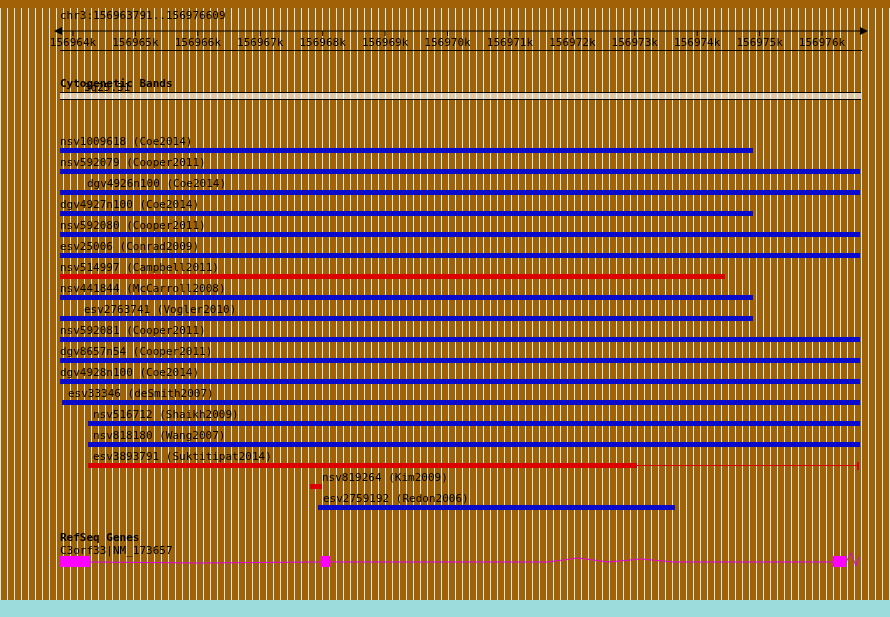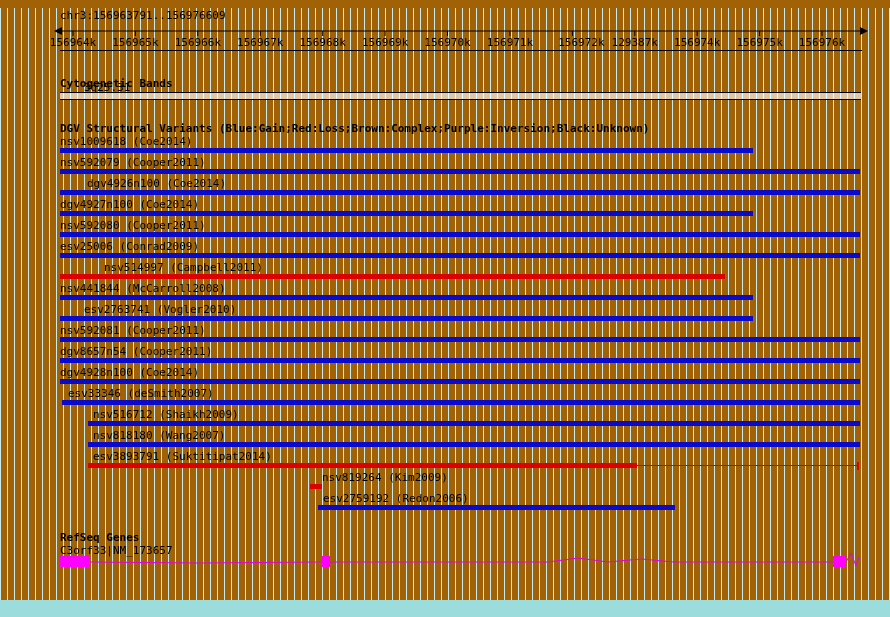--- a/index.html
+++ b/index.html
@@ -61,49 +61,48 @@
 
   <div id="tick-labels" class="tick-labels">
       <span class="tick-label" style="left: 73px;">156964k</span>
       <span class="tick-label" style="left: 135.42px;">156965k</span>
       <span class="tick-label" style="left: 197.84px;">156966k</span>
       <span class="tick-label" style="left: 260.26px;">156967k</span>
       <span class="tick-label" style="left: 322.68px;">156968k</span>
       <span class="tick-label" style="left: 385.1px;">156969k</span>
       <span class="tick-label" style="left: 447.52px;">156970k</span>
       <span class="tick-label" style="left: 509.94px;">156971k</span>
-      <span class="tick-label" style="left: 572.36px; margin-left: 9px;">156972k</span>
-      <span class="tick-label" style="left: 634.78px;">129387k</span>
+      <span class="tick-label" style="left: 572.36px;">156972k</span>
+      <span class="tick-label" style="left: 634.78px;">156973k</span>
       <span class="tick-label" style="left: 697.2px;">156974k</span>
       <span class="tick-label" style="left: 759.62px;">156975k</span>
       <span class="tick-label" style="left: 822.04px;">156976k</span>
     </div>
 
   <div class="hrule"></div>
 
   <div class="section-title cyto-title">Cytogenetic Bands</div>
   <div class="band-label">3q25.31</div>
   <div class="cytoband-box"></div>
 
-  <div class="section-title dgv-title">DGV Structural Variants (Blue:Gain;Red:Loss;Brown:Complex;Purple:Inversion;Black:Unknown)</div>
 
   <div id="variants">
       <span class="variant-label" style="left: 60px; top: 135px;">nsv1009618 (Coe2014)</span>
       <div class="variant-bar" style="left: 60px; width: 693px; top: 148px; background: rgb(10, 10, 204);"></div>
       <span class="variant-label" style="left: 60px; top: 156px;">nsv592079 (Cooper2011)</span>
       <div class="variant-bar" style="left: 60px; width: 800px; top: 169px; background: rgb(10, 10, 204);"></div>
       <span class="variant-label" style="left: 60px; top: 177px; margin-left: 27px;">dgv4926n100 (Coe2014)</span>
       <div class="variant-bar" style="left: 60px; width: 800px; top: 190px; background: rgb(10, 10, 204);"></div>
       <span class="variant-label" style="left: 60px; top: 198px;">dgv4927n100 (Coe2014)</span>
       <div class="variant-bar" style="left: 60px; width: 693px; top: 211px; background: rgb(10, 10, 204);"></div>
       <span class="variant-label" style="left: 60px; top: 219px;">nsv592080 (Cooper2011)</span>
       <div class="variant-bar" style="left: 60px; width: 800px; top: 232px; background: rgb(10, 10, 204);"></div>
       <span class="variant-label" style="left: 60px; top: 240px;">esv25006 (Conrad2009)</span>
       <div class="variant-bar" style="left: 60px; width: 800px; top: 253px; background: rgb(10, 10, 204);"></div>
-      <span class="variant-label" style="left: 60px; top: 261px; margin-left: 44px;">nsv514997 (Campbell2011)</span>
+      <span class="variant-label" style="left: 60px; top: 261px;">nsv514997 (Campbell2011)</span>
       <div class="variant-bar" style="left: 60px; width: 665px; top: 274px; background: rgb(221, 0, 0);"></div>
       <span class="variant-label" style="left: 60px; top: 282px;">nsv441844 (McCarroll2008)</span>
       <div class="variant-bar" style="left: 60px; width: 693px; top: 295px; background: rgb(10, 10, 204);"></div>
       <span class="variant-label" style="left: 60px; top: 303px; margin-left: 24px;">esv2763741 (Vogler2010)</span>
       <div class="variant-bar" style="left: 60px; width: 693px; top: 316px; background: rgb(10, 10, 204);"></div>
       <span class="variant-label" style="left: 60px; top: 324px;">nsv592081 (Cooper2011)</span>
       <div class="variant-bar" style="left: 60px; width: 800px; top: 337px; background: rgb(10, 10, 204);"></div>
       <span class="variant-label" style="left: 60px; top: 345px; text-align: right;">dgv8657n54 (Cooper2011)</span>
       <div class="variant-bar" style="left: 60px; width: 800px; top: 358px; background: rgb(10, 10, 204);"></div>
       <span class="variant-label" style="left: 60px; top: 366px;">dgv4928n100 (Coe2014)</span>

